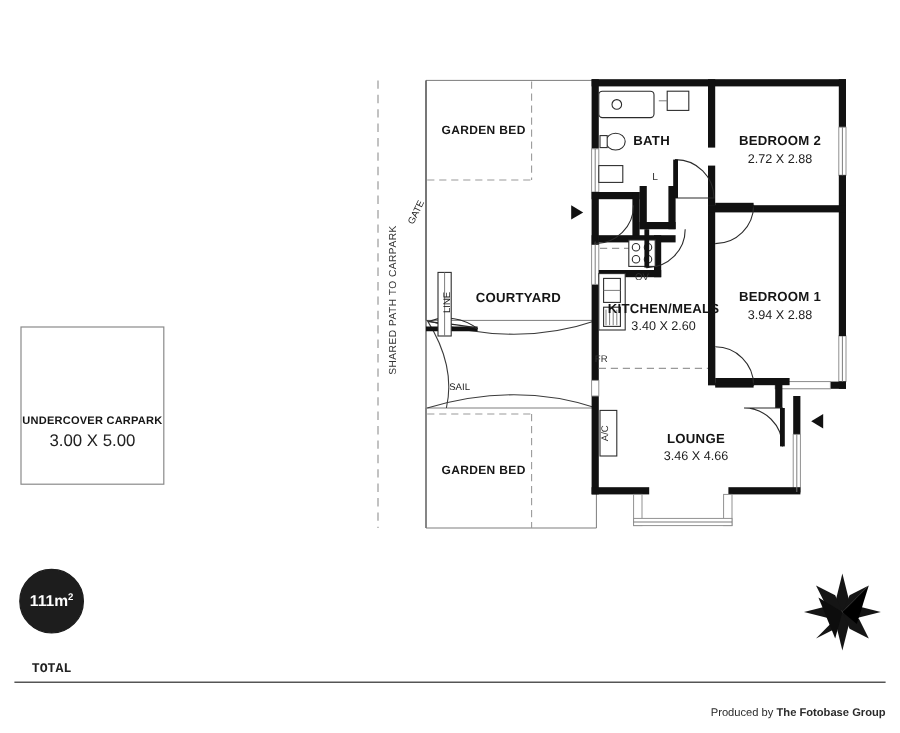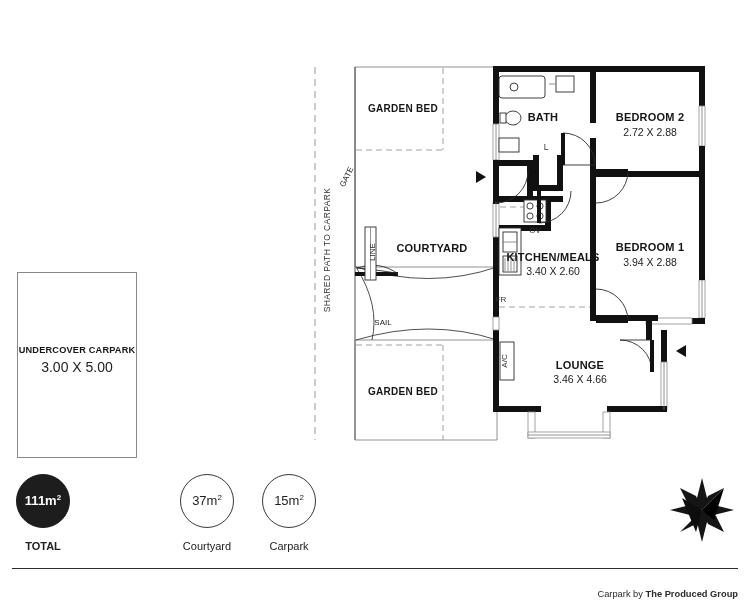--- a/index.html
+++ b/index.html
@@ -117,24 +117,24 @@
   }
   .area-circle.filled .area-val {
     color: #ffffff;
     font-weight: bold;
   }
   .area-val sup {
     font-size: 8px;
     vertical-align: super;
   }
   .area-name {
-    margin-top: 12px;
+    margin-top: 24px;
     font-size: 11px;
     color: #222;
-    font-family: Liberation Sans, sans-serif;
+    font-family: Liberation Mono, monospace;
   }
   .area-name.bold { font-weight: bold; }
 
   .footer-rule {
     position: absolute;
     left: 12px;
     top: 568px;
     width: 726px;
     height: 1.4px;
     background: #2c2c2c;
@@ -158,21 +158,21 @@
     font-family: "Liberation Sans", sans-serif;
     text-align: right;
     white-space: nowrap;
   }
   .produced b { font-weight: bold; }
   .carpark-box {
     position: absolute;
     left: 17px;
     top: 272px;
     width: 120px;
-    height: 186px;
+    height: 132px;
     border: 1px solid #8a8a8a;
     box-sizing: border-box;
     background: #ffffff;
   }
   .carpark-label {
     position: absolute;
     left: 0;
     top: 72px;
     width: 100%;
     text-align: center;
@@ -402,46 +402,34 @@
   <div class="areas">
 
     <div class="area-item" style="left:0px;top:0px;">
       <div class="area-circle filled">
         <span class="area-val"><span>111m</span><sup>2</sup></span>
       </div>
       <div class="area-name bold">TOTAL</div>
     </div>
 
 
-    <div class="area-item" style="left:164px;top:0px;">
-      <div class="area-circle">
-        <span class="area-val"><span>37m</span><sup>2</sup></span>
-      </div>
-      <div class="area-name">Courtyard</div>
-    </div>
-
-    <div class="area-item" style="left:246px;top:0px;">
-      <div class="area-circle">
-        <span class="area-val"><span>15m</span><sup>2</sup></span>
-      </div>
-      <div class="area-name">Carpark</div>
-    </div>
+
   </div>
 
   <svg class="compass" viewBox="0 0 80 80">
     <g fill="#151515">
       <polygon points="40,8 46,32 40,40 34,32"></polygon>
       <polygon points="72,40 48,46 40,40 48,34"></polygon>
       <polygon points="40,72 34,48 40,40 46,48"></polygon>
       <polygon points="8,40 32,34 40,40 32,46"></polygon>
       <polygon points="62,18 48,32 40,40 46,26"></polygon>
       <polygon points="62,62 46,54 40,40 54,46"></polygon>
       <polygon points="18,62 32,48 40,40 34,54"></polygon>
       <polygon points="18,18 34,26 40,40 26,34"></polygon>
     </g>
     <polygon points="40,40 62,18 52,50" fill="#000"></polygon>
     <polygon points="40,40 20,28 34,62" fill="#0d0d0d"></polygon>
   </svg>
 
   <div class="footer-rule"></div>
-  <div class="produced"><span>Carpark by </span><b>The Produced Group</b></div>
+  <div class="produced"><span>Produced by </span><b>The Fotobase Group</b></div>
 
 </div>
 
 </body></html>

